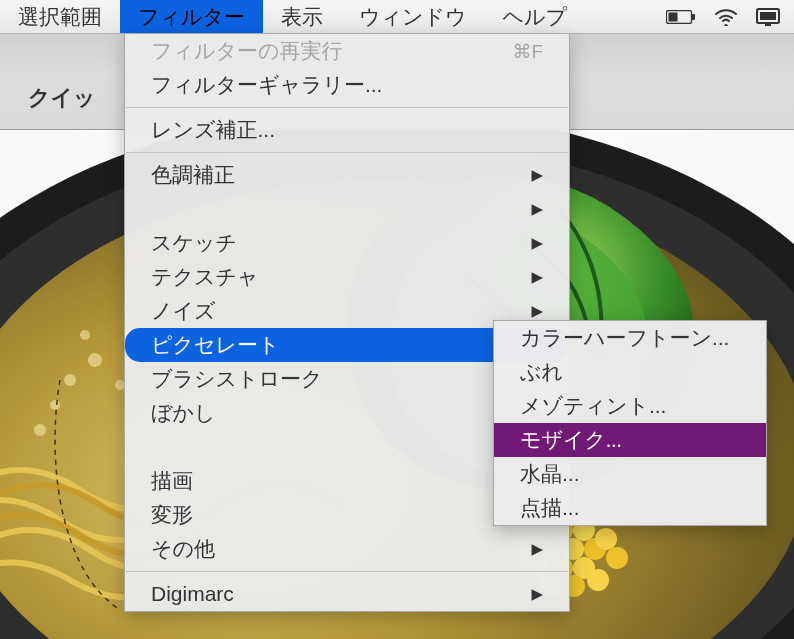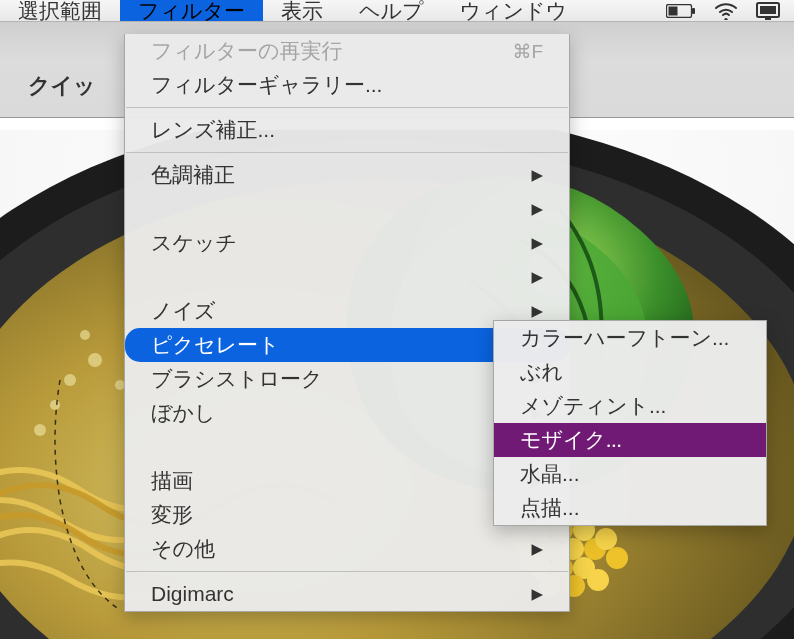--- a/index.html
+++ b/index.html
@@ -5,21 +5,21 @@
 * { margin: 0; padding: 0; box-sizing: border-box; }
 body {
   width: 794px;
   height: 639px;
   overflow: hidden;
   font-family: -apple-system, "Hiragino Kaku Gothic ProN", "Hiragino Sans", sans-serif;
   position: relative;
   background: #fff;
 }
 .menubar {
-  height: 22px;
+  height: 34px;
   background: linear-gradient(to bottom, #f6f6f6, #e8e8e8);
   border-bottom: 1px solid #b4b4b4;
   display: flex;
   align-items: center;
   position: relative;
 }
 .menubar-item {
   padding: 0 18px;
   height: 100%;
   display: flex;
@@ -146,24 +146,24 @@
   <div class="menubar-item">
       <span>選択範囲</span>
     </div>
   <div class="menubar-item active">
       <span>フィルター</span>
     </div>
   <div class="menubar-item">
       <span>表示</span>
     </div>
   <div class="menubar-item">
+      <span>ウィンドウ</span>
+    </div>
+  <div class="menubar-item">
       <span>ヘルプ</span>
-    </div>
-  <div class="menubar-item">
-      <span>ウィンドウ</span>
     </div>
   <div class="menubar-right">
     <span class="sys-icon">
       <svg width="30" height="14" viewBox="0 0 30 14">
           <rect x="0.5" y="0.5" width="25" height="13" rx="2" fill="none" stroke="#333" stroke-width="1.3"></rect>
           <rect x="26" y="4" width="3" height="6" rx="1" fill="#333"></rect>
           <rect x="2.5" y="2.5" width="9" height="9" fill="#333"></rect>
         </svg>
     </span>
     <span class="sys-icon">
@@ -283,20 +283,21 @@
       <span class="arrow">▶</span>
     </div>
     <div class="dd-item">
       <span class="arrow">▶</span>
     </div>
     <div class="dd-item">
       <span>スケッチ</span>
       <span class="arrow">▶</span>
     </div>
     <div class="dd-item">
+      <span>テクスチャ</span>
       <span class="arrow">▶</span>
     </div>
     <div class="dd-item">
       <span>ノイズ</span>
       <span class="arrow">▶</span>
     </div>
     <div class="dd-item active">
       <span>ピクセレート</span>
       <span class="arrow">▶</span>
     </div>

